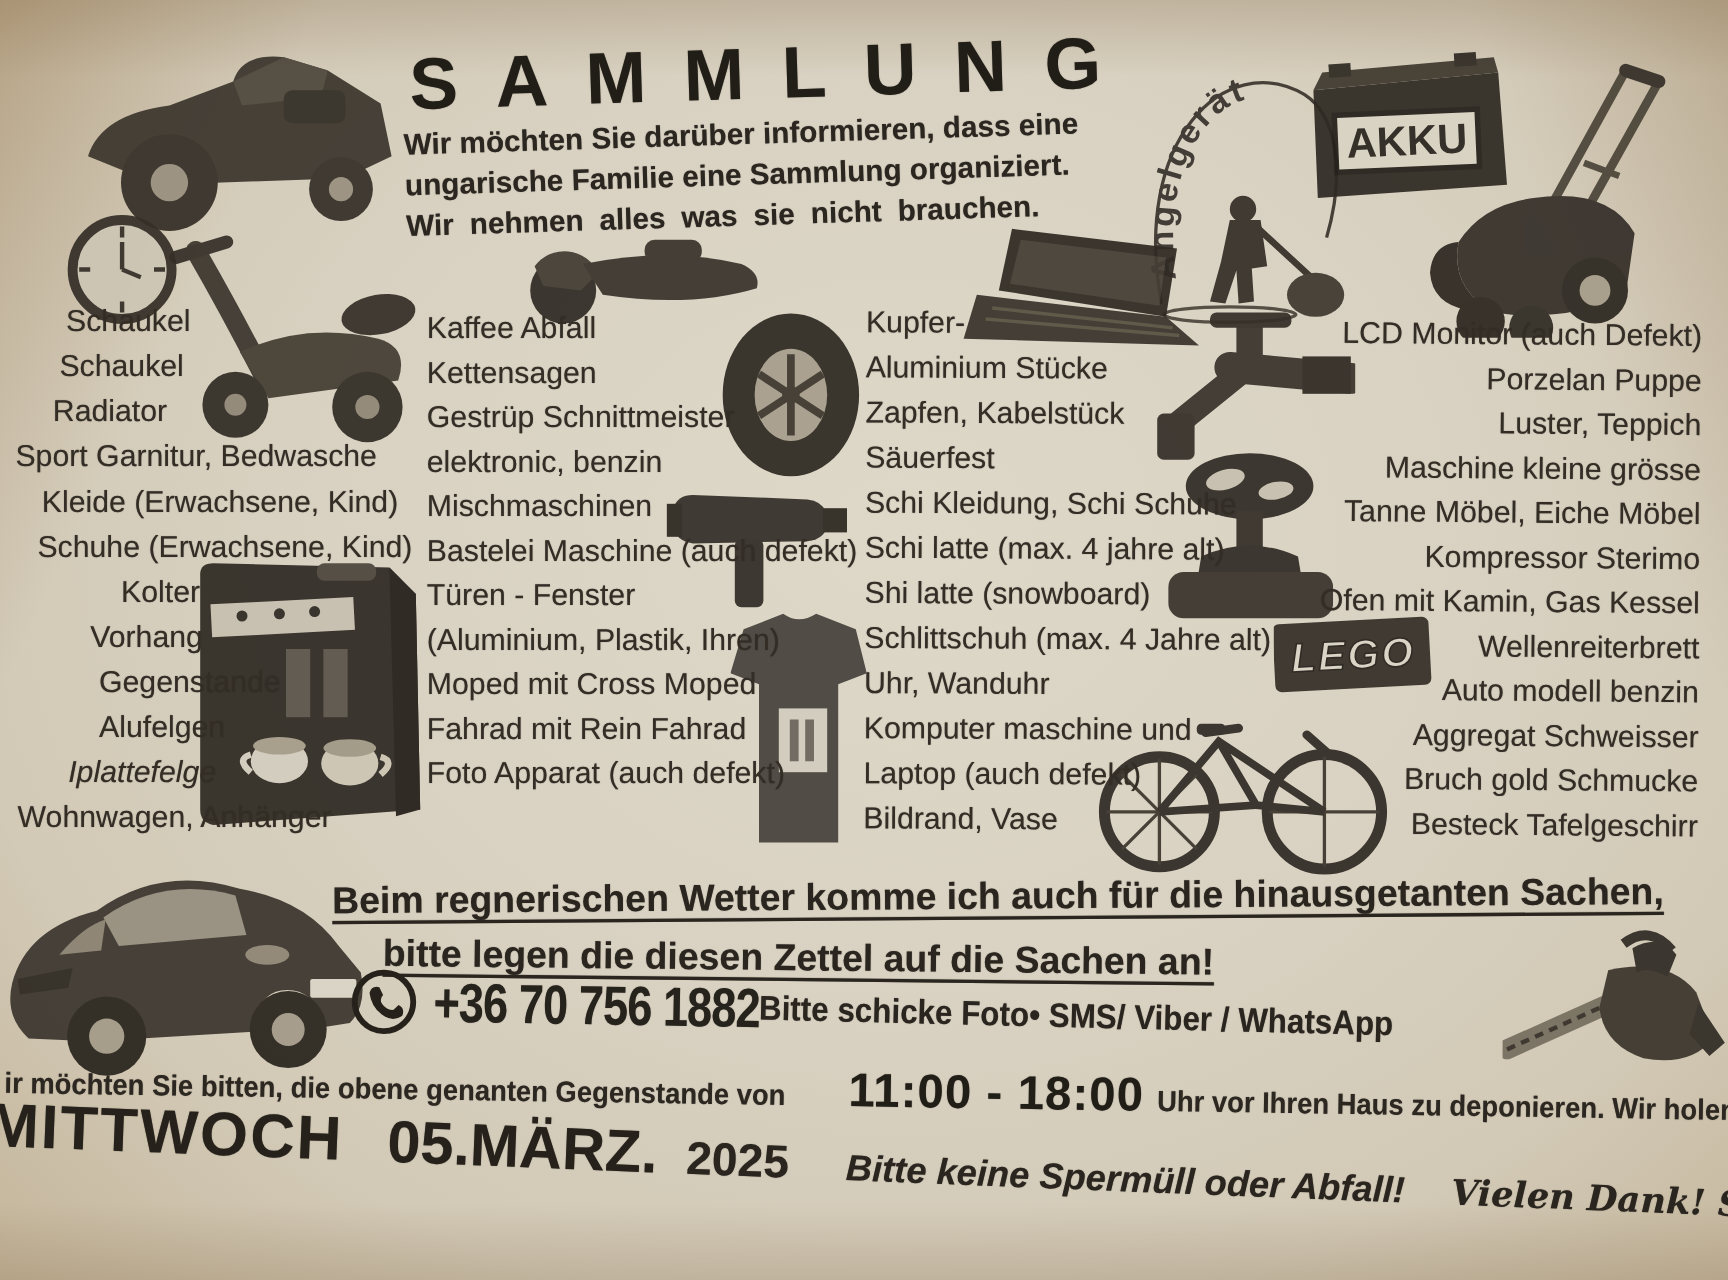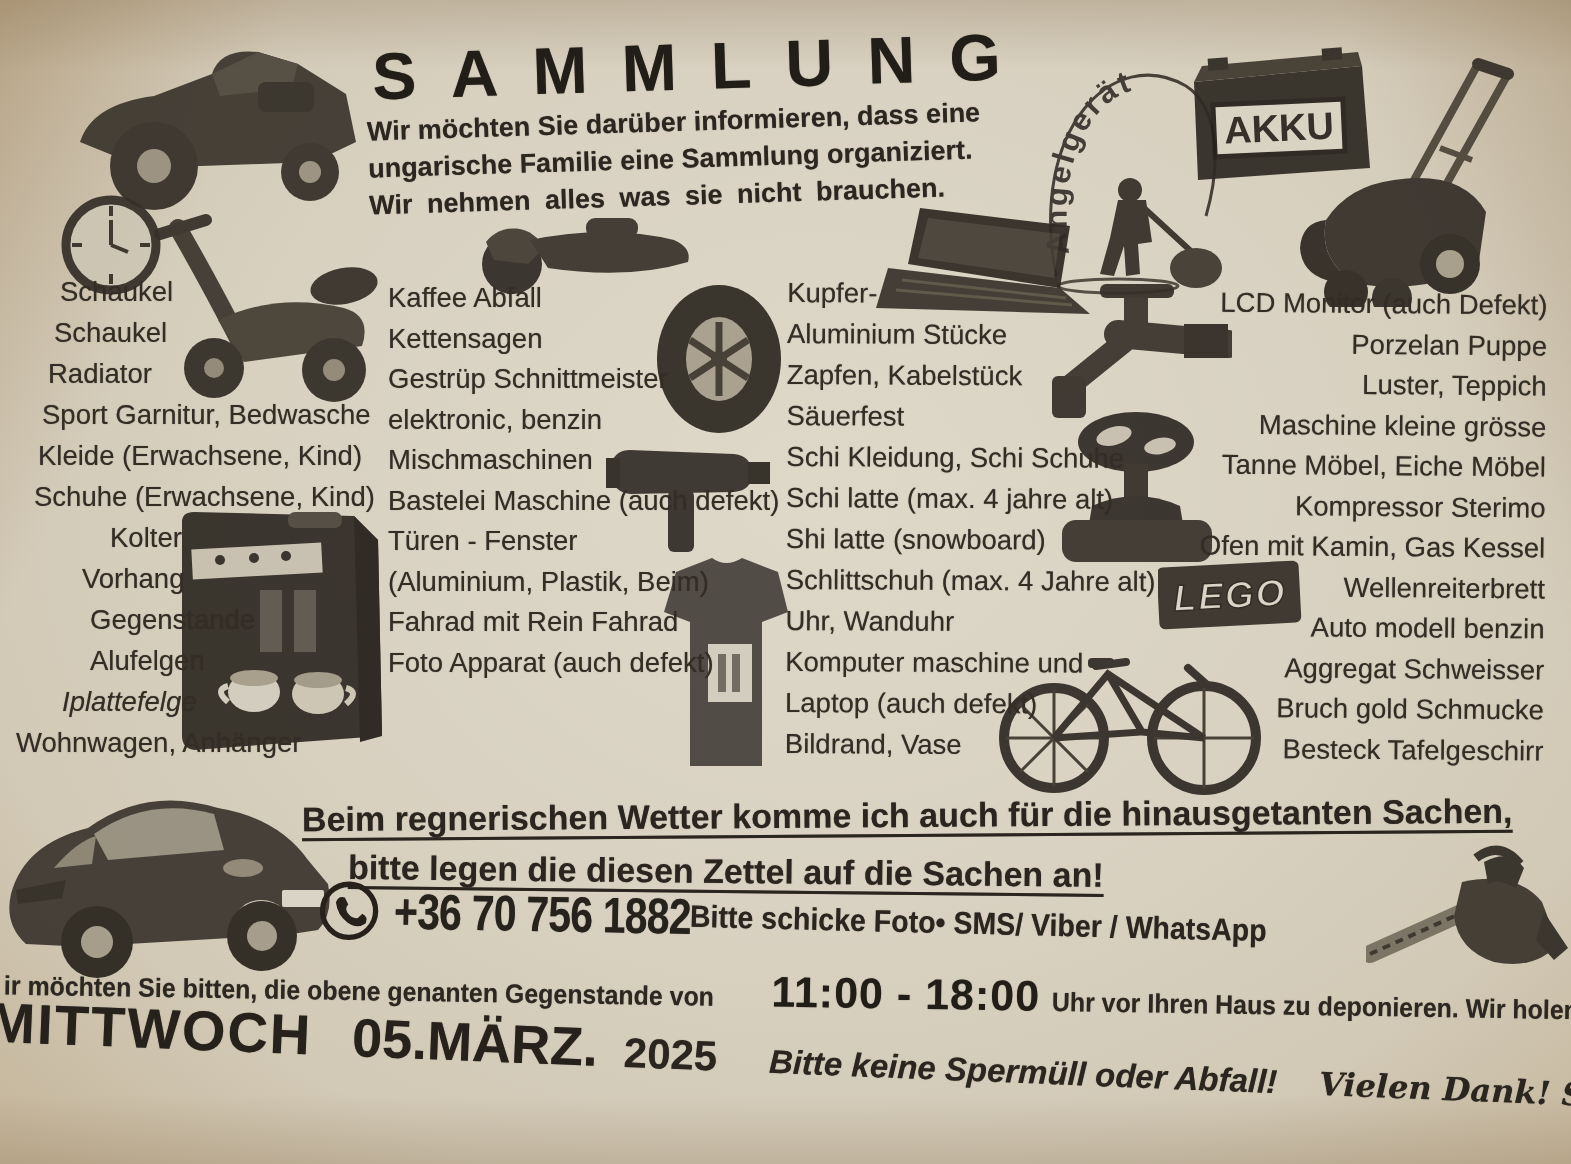--- a/index.html
+++ b/index.html
@@ -14,21 +14,21 @@
   }
   .ink{text-shadow:0 0 1px rgba(46,41,34,.55);}
   .abs{position:absolute;}
   .title{font-size:66px;font-weight:700;letter-spacing:.52em;color:#211d17;transform:rotate(-1.8deg);white-space:nowrap;}
   .intro{font-size:27px;font-weight:700;line-height:37px;transform:rotate(-1.8deg);white-space:nowrap;color:#2b2620;}
   .intro .l3{word-spacing:7px;}
   .col{font-size:27.5px;white-space:nowrap;color:#332d26;}
   .col div{height:41px;}
   .col1{top:276px;left:14px;}
   .col1 div:nth-child(1){margin-left:46px;} .col1 div:nth-child(2){margin-left:40px;}
-  .col1 div:nth-child(3){margin-left:34px;} .col1 div:nth-child(4){margin-left:28px;}
+  .col1 div:nth-child(3){margin-left:34px;} .col1 div:nth-child(4){}
   .col1 div:nth-child(5){margin-left:24px;} .col1 div:nth-child(6){margin-left:20px;}
   .col1 div:nth-child(7){margin-left:96px;} .col1 div:nth-child(8){margin-left:68px;}
   .col1 div:nth-child(9){margin-left:76px;} .col1 div:nth-child(10){margin-left:76px;}
   .col1 div:nth-child(11){margin-left:48px;font-style:italic;} .col1 div:nth-child(12){margin-left:2px;}
   .col2{top:282px;left:388px;} .col2 div{height:40.5px;}
   .col3{top:278px;left:786px;transform:rotate(.3deg);} .col3 div{height:41px;}
   .col4{top:288px;right:26px;text-align:right;transform:rotate(.5deg);} .col4 div{height:40.5px;}
   .notice{font-size:34px;font-weight:700;white-space:nowrap;color:#2a251f;
           text-decoration:underline;text-decoration-thickness:3px;text-underline-offset:7px;}
   .phone-row{display:flex;align-items:center;gap:14px;transform:rotate(1deg);}
@@ -271,21 +271,22 @@
   </div>
 
   <div class="abs ink col col2">
     <div>Kaffee Abfall</div>
     <div>Kettensagen</div>
     <div>Gestrüp Schnittmeister</div>
     <div>elektronic, benzin</div>
     <div>Mischmaschinen</div>
     <div>Bastelei Maschine (auch defekt)</div>
     <div>Türen - Fenster</div>
-    <div>(Aluminium, Plastik, Beim)</div>
+    <div>(Aluminium, Plastik, Ihren)</div>
+    <div>Moped mit Cross Moped</div>
     <div>Fahrad mit Rein Fahrad</div>
     <div>Foto Apparat (auch defekt)</div>
   </div>
 
   <div class="abs ink col col3">
     <div>Kupfer-</div>
     <div>Aluminium Stücke</div>
     <div>Zapfen, Kabelstück</div>
     <div>Säuerfest</div>
     <div>Schi Kleidung, Schi Schuhe</div>

